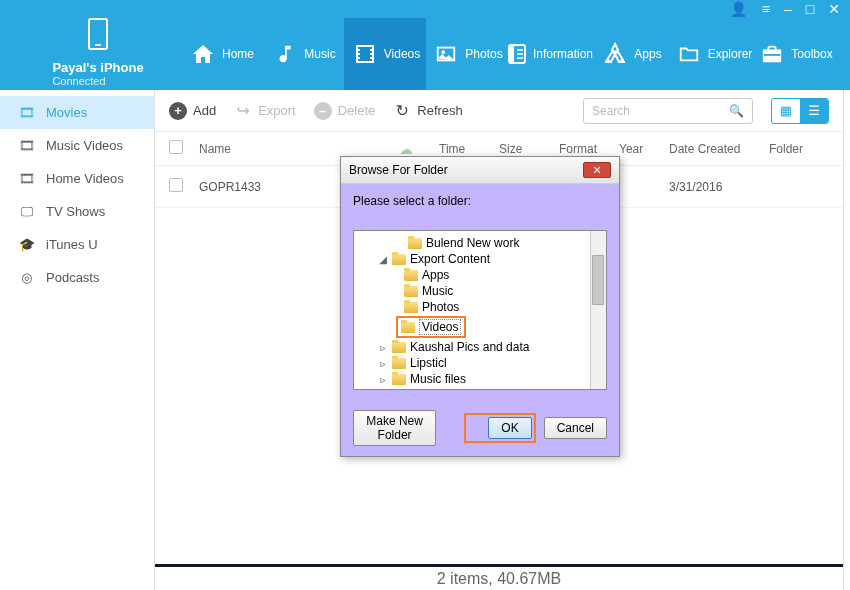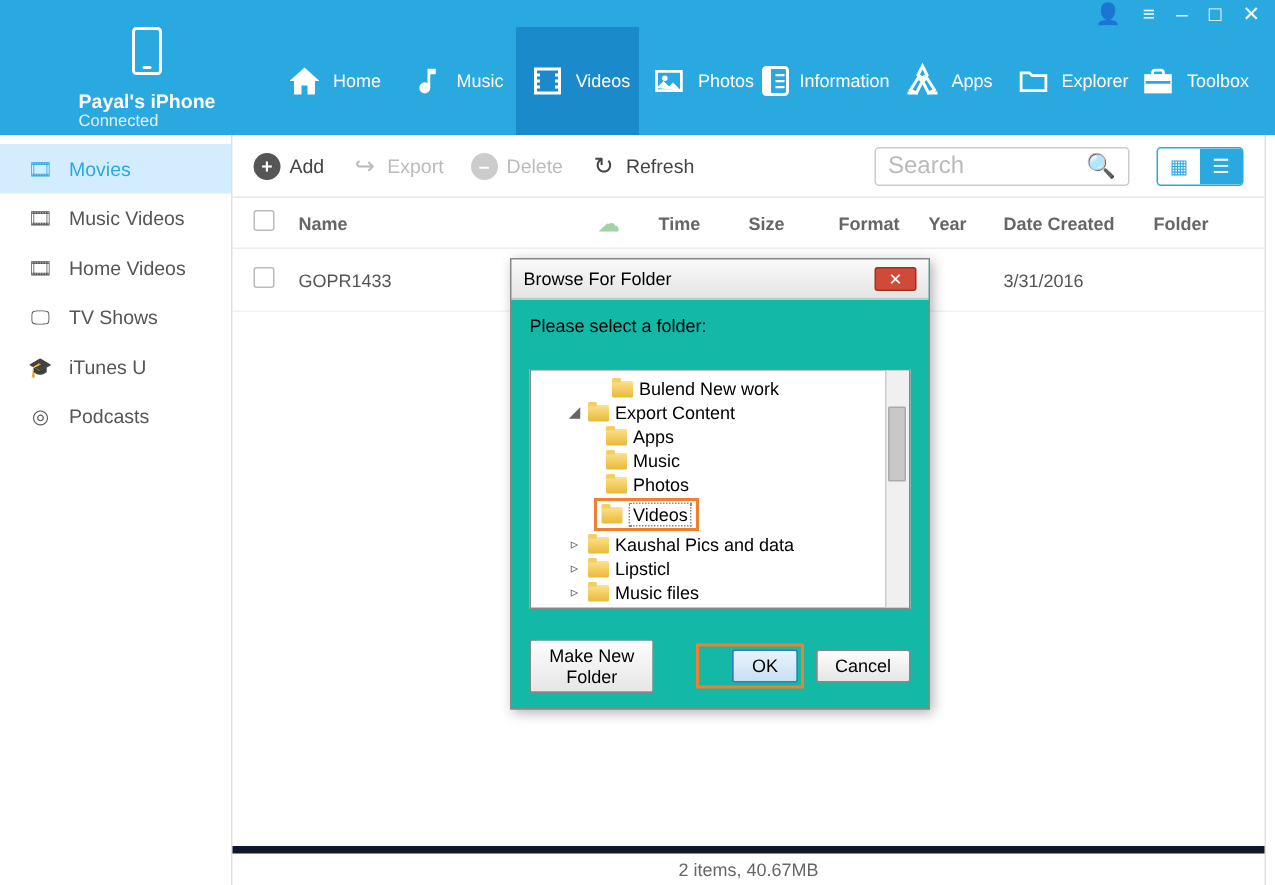--- a/index.html
+++ b/index.html
@@ -31,43 +31,43 @@
 .side-item .sicon { width: 18px; height: 14px; display:flex; align-items:center; justify-content:center; }
 
 .main { flex: 1; display: flex; flex-direction: column; border-right:1px solid #e0e0e0; margin-right:6px;}
 .toolbar { height: 42px; display: flex; align-items: center; padding: 0 14px; gap: 18px; border-bottom: 1px solid #e8e8e8; }
 .tbtn { display: flex; align-items: center; gap: 6px; font-size: 13px; color: #444; cursor: pointer; }
 .tbtn.disabled { color: #bbb; }
 .tbtn .tcircle { width: 18px; height: 18px; border-radius: 50%; background: #555; color: #fff; display: flex; align-items: center; justify-content: center; font-size: 13px; font-weight: bold; }
 .tbtn.disabled .tcircle { background: #ccc; }
 .tbtn .tarrow { width:18px; height:18px; display:flex; align-items:center; justify-content:center; font-size:16px;}
 .spacer { flex: 1; }
-.search { width: 170px; height: 26px; border: 1px solid #ccc; border-radius: 3px; padding: 0 8px; font-size: 16px; color: #aaa; display:flex; align-items:center; justify-content:space-between;}
+.search { width: 170px; height: 26px; border: 1px solid #ccc; border-radius: 3px; padding: 0 8px; font-size: 12px; color: #aaa; display:flex; align-items:center; justify-content:space-between;}
 .viewtoggle { display: flex; border: 1px solid #2aa9e0; border-radius: 3px; overflow: hidden; height:26px;}
 .viewtoggle div { width: 28px; display: flex; align-items: center; justify-content: center; font-size: 13px; color: #2aa9e0; cursor:pointer;}
 .viewtoggle div.on { background: #2aa9e0; color: #fff; }
 
-.cols { display: flex; align-items: center; padding: 8px 14px; font-size: 12px; color: #666; border-bottom: 1px solid #eee; font-weight: bold; }
+.cols { display: flex; align-items: center; padding: 8px 14px; font-size: 12px; color: #666; border-bottom: 1px solid #eee; }
 .cols .chk, .row .chk { width: 30px; }
 .chkbox { width: 14px; height: 14px; border: 1px solid #bbb; border-radius: 2px; display:inline-block;}
 .c-name { flex: 0 0 200px; }
 .c-cloud { flex: 0 0 40px; color:#9fd4a8; font-size:14px;}
 .c-time { flex: 0 0 60px; }
 .c-size { flex: 0 0 60px; }
 .c-format { flex: 0 0 60px; }
 .c-year { flex: 0 0 50px; }
 .c-date { flex: 0 0 100px; }
 .c-genre { flex: 0 0 60px; }
 
 .row { display: flex; align-items: center; padding: 12px 14px; font-size: 12px; color: #555; border-bottom: 1px solid #f2f2f2; }
 
-.statusbar { height: 26px; border-top: 5px solid #0f172a; display: flex; align-items: center; justify-content: center; font-size: 12px; color: #666; margin-top:auto;}
-
-
-.dialog { position: absolute; left: 340px; top: 172px; width: 280px; background: #14b8a6; border: 1px solid #888; box-shadow: 2px 2px 8px rgba(0,0,0,0.3); font-size: 12px; }
+.statusbar { height: 26px; border-top: 3px solid #0f172a; display: flex; align-items: center; justify-content: center; font-size: 16px; color: #666; margin-top:auto;}
+
+
+.dialog { position: absolute; left: 340px; top: 156px; width: 280px; background: #c4b5fd; border: 1px solid #888; box-shadow: 2px 2px 8px rgba(0,0,0,0.3); font-size: 12px; }
 .dlg-title { background: linear-gradient(#fafafa,#e4e4e4); padding: 5px 8px; display: flex; justify-content: space-between; align-items: center; border-bottom:1px solid #ccc;}
 .dlg-close { background: #d04a3a; color: #fff; width: 28px; height: 16px; border-radius: 2px; display: flex; align-items: center; justify-content: center; font-size: 11px; cursor:pointer; border:1px solid #a03020;}
 .dlg-body { padding: 10px 12px; }
 .dlg-prompt { margin-bottom: 10px; }
 .tree { background: #fff; border: 1px solid #888; height: 160px; overflow: hidden; padding: 4px 0; position:relative;margin-top:22px;}
 .tree-scroll { position:absolute; right:0; top:0; bottom:0; width:16px; background:#f0f0f0; border-left:1px solid #ccc;}
 .tree-thumb { position:absolute; right:2px; top:24px; width:12px; height:50px; background:#c8c8c8; border:1px solid #aaa; border-radius:1px;}
 .tree-item { display: flex; align-items: center; gap: 4px; padding: 1px 0; white-space: nowrap;}
 .tree-item .arrow { width: 10px; text-align: center; color: #666; font-size:10px;}
 .folder-ic { width: 14px; height: 11px; background: linear-gradient(#fce28a,#e9b93a); border-radius: 1px; position:relative; flex-shrink:0;}

